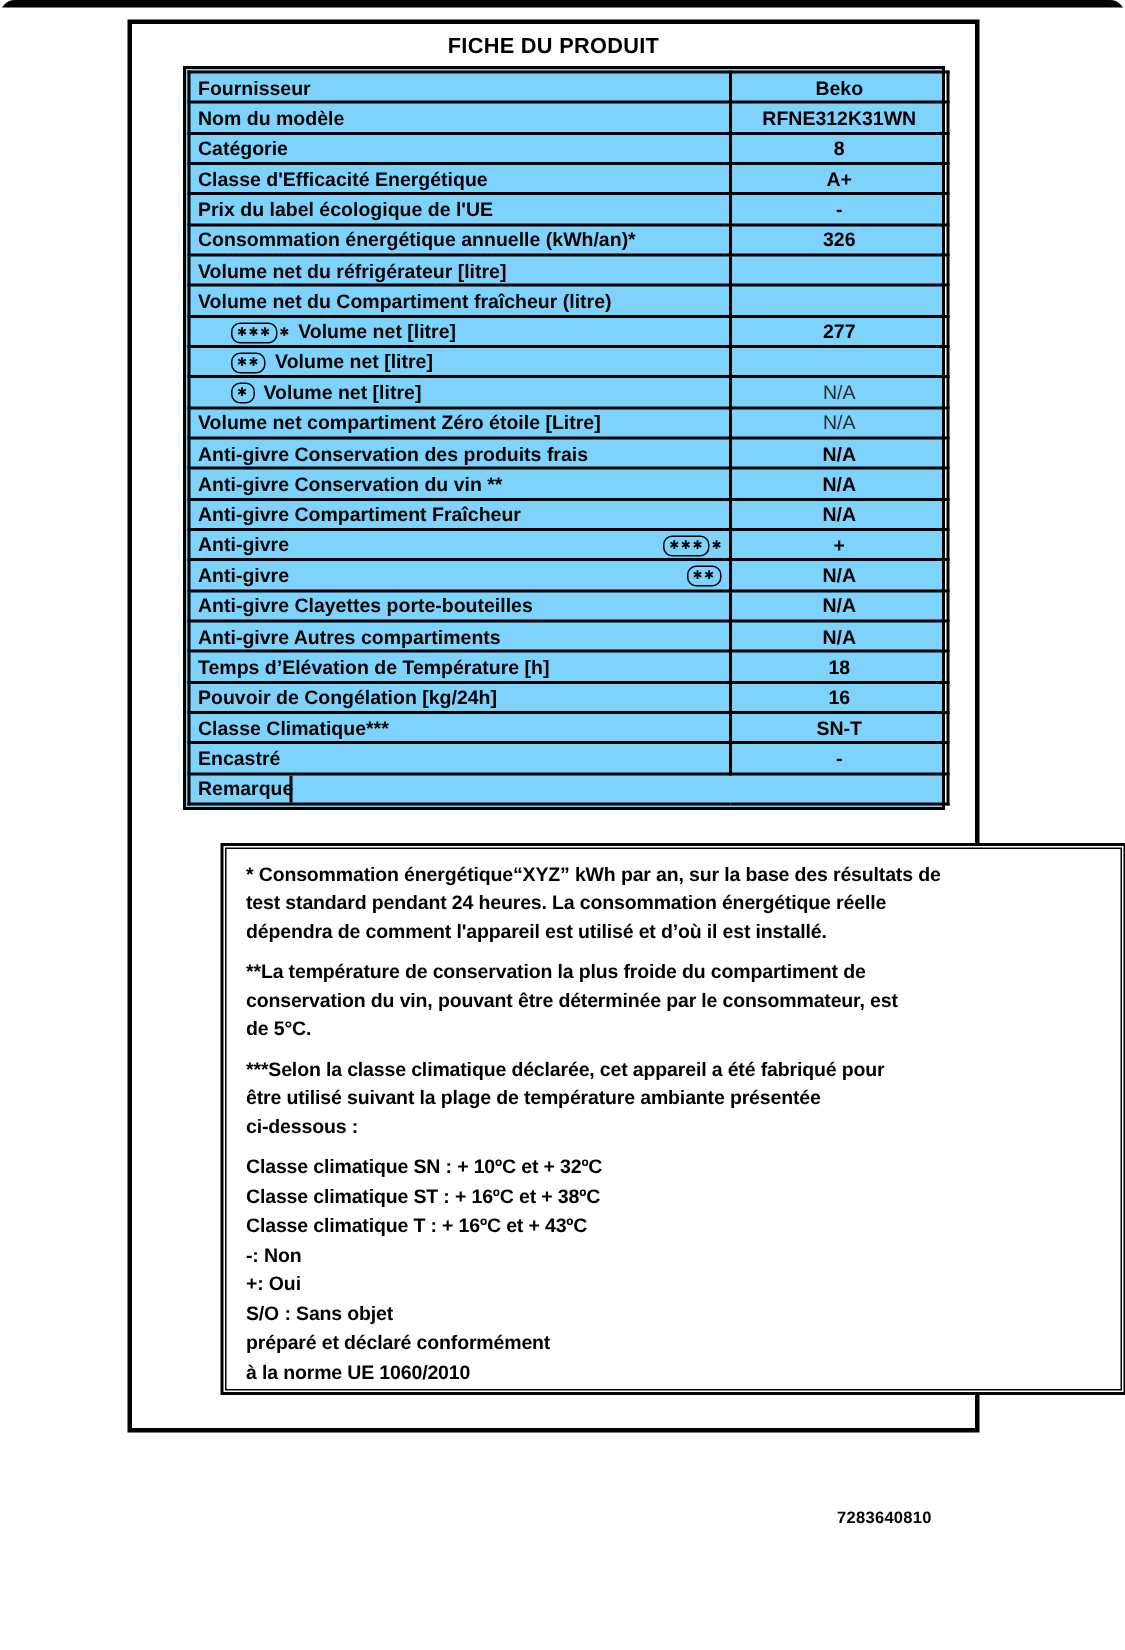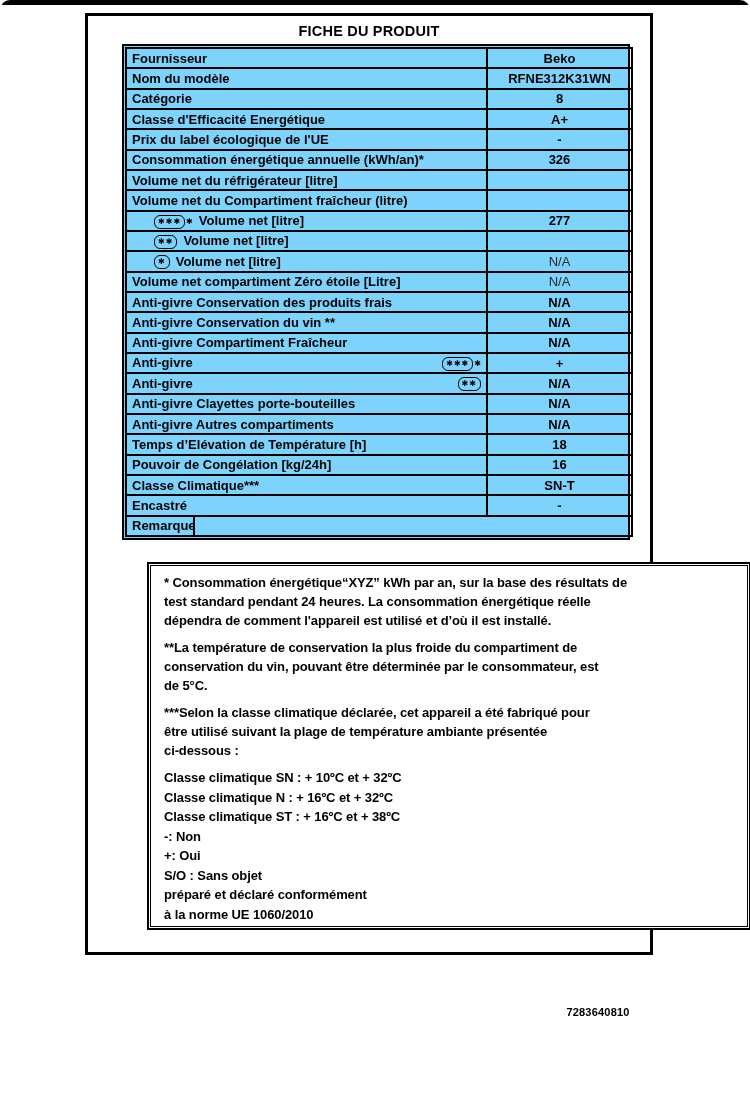--- a/index.html
+++ b/index.html
@@ -76,21 +76,21 @@
     padding: 7px 8px 0 13px; overflow: hidden;
   }
   .note-para {
     font-size: 13px; font-weight: bold; line-height: 19px;
     white-space: pre-line; margin: 0 0 8px 0; letter-spacing: -0.1px;
   }
   .note-line { font-size: 13px; font-weight: bold; line-height: 19.5px; letter-spacing: -0.1px; }
 
   .doc-code {
     position: absolute; left: 558px; top: 1006px; width: 80px;
-    font-size: 11px; font-weight: bold; text-align: center; letter-spacing: 0.2px;
+    font-size: 11px; font-weight: bold; text-align: left; letter-spacing: 0.2px;
   }
 </style>
 </head>
 <body>
 
 <div class="page">
   <div class="top-bar"></div>
 
   <div class="outer-box">
     <div class="title">FICHE DU PRODUIT</div>
@@ -216,22 +216,22 @@
           <div class="note-para">* Consommation énergétique“XYZ” kWh par an, sur la base des résultats de
 test standard pendant 24 heures. La consommation énergétique réelle
 dépendra de comment l'appareil est utilisé et d’où il est installé.</div>
           <div class="note-para">**La température de conservation la plus froide du compartiment de
 conservation du vin, pouvant être déterminée par le consommateur, est
 de 5°C.</div>
           <div class="note-para"> ***Selon la classe climatique déclarée, cet appareil a été fabriqué pour
 être utilisé suivant la plage de température ambiante présentée
 ci-dessous :</div>
           <div class="note-line">Classe climatique SN : + 10ºC et + 32ºC</div>
-          <div class="note-line">Classe climatique N : + 16ºC et + 32ºC</div>
           <div class="note-line">Classe climatique ST : + 16ºC et + 38ºC</div>
+          <div class="note-line">Classe climatique T : + 16ºC et + 43ºC</div>
           <div class="note-line">-: Non</div>
           <div class="note-line">+: Oui</div>
           <div class="note-line">S/O : Sans objet</div>
           <div class="note-line">préparé et déclaré conformément</div>
           <div class="note-line">à la norme UE 1060/2010</div>
         </div>
     </div>
   </div>
 
   <div class="doc-code">7283640810</div>

